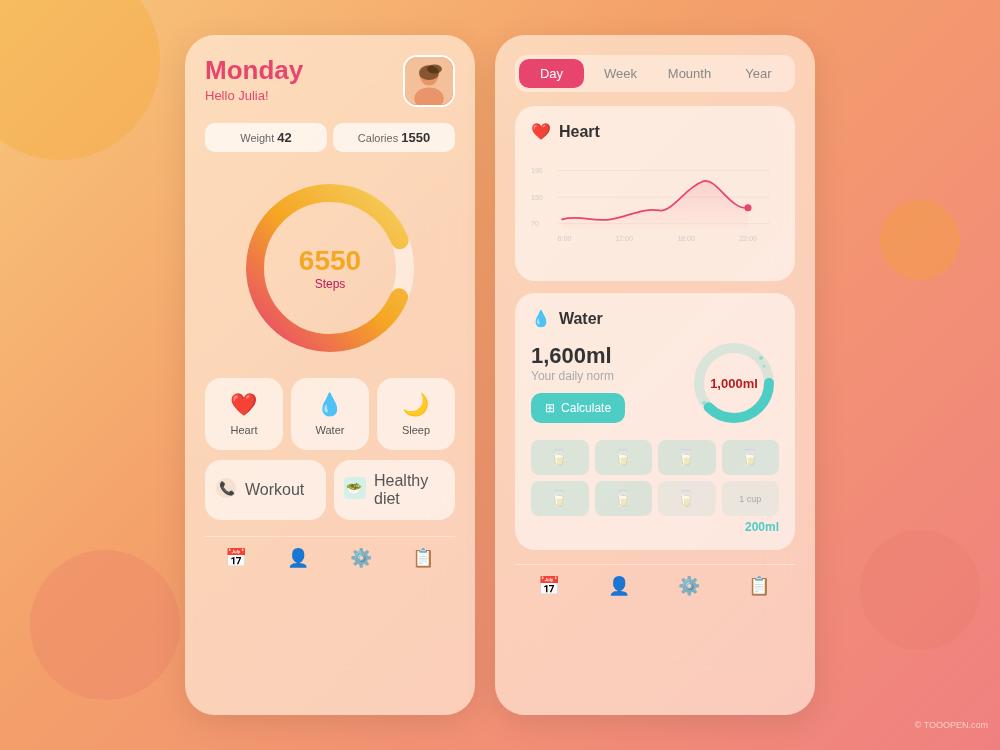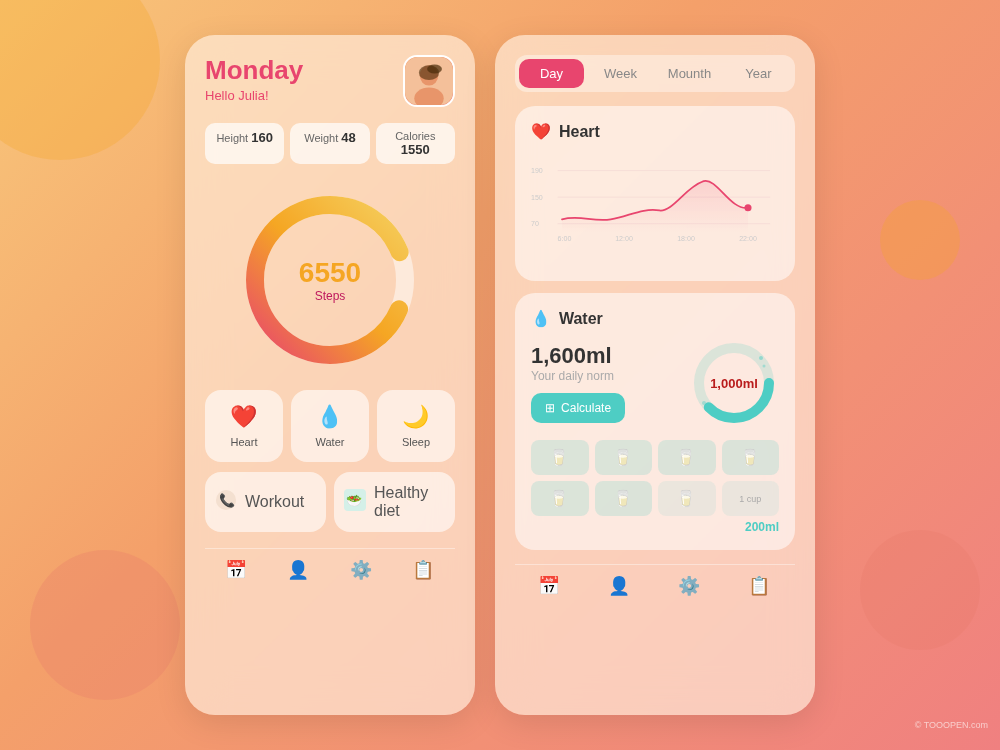--- a/index.html
+++ b/index.html
@@ -427,24 +427,21 @@
           <ellipse cx="26" cy="20" rx="10" ry="11" fill="#e8956a"></ellipse>
           <ellipse cx="26" cy="45" rx="16" ry="12" fill="#e8956a"></ellipse>
           <ellipse cx="26" cy="17" rx="11" ry="8" fill="#4a2c0a" opacity="0.6"></ellipse>
           <ellipse cx="32" cy="13" rx="8" ry="5" fill="#4a2c0a" opacity="0.7"></ellipse>
         </svg>
       </div>
     </div>
 
     <div class="stats-row">
       <div class="stat-item">
-        Height <span class="stat-value">160</span>
-      </div>
-      <div class="stat-item">
-        Weight <span class="stat-value">48</span>
+        Weight <span class="stat-value">42</span>
       </div>
       <div class="stat-item">
         Calories <span class="stat-value">1550</span>
       </div>
     </div>
 
     <div class="steps-container">
       <svg width="200" height="200" viewBox="0 0 200 200">
 
         <circle cx="100" cy="100" r="75" fill="none" stroke="rgba(255,255,255,0.5)" stroke-width="18"></circle>

